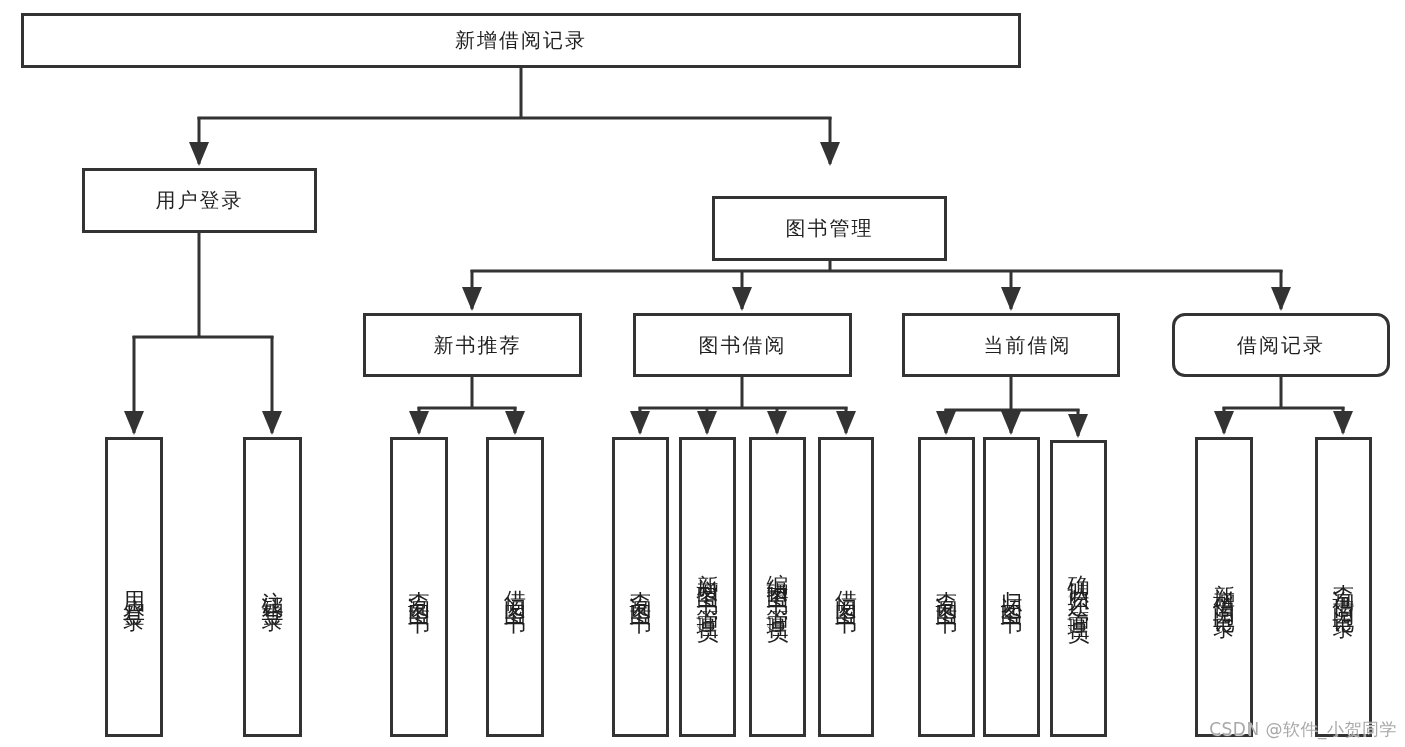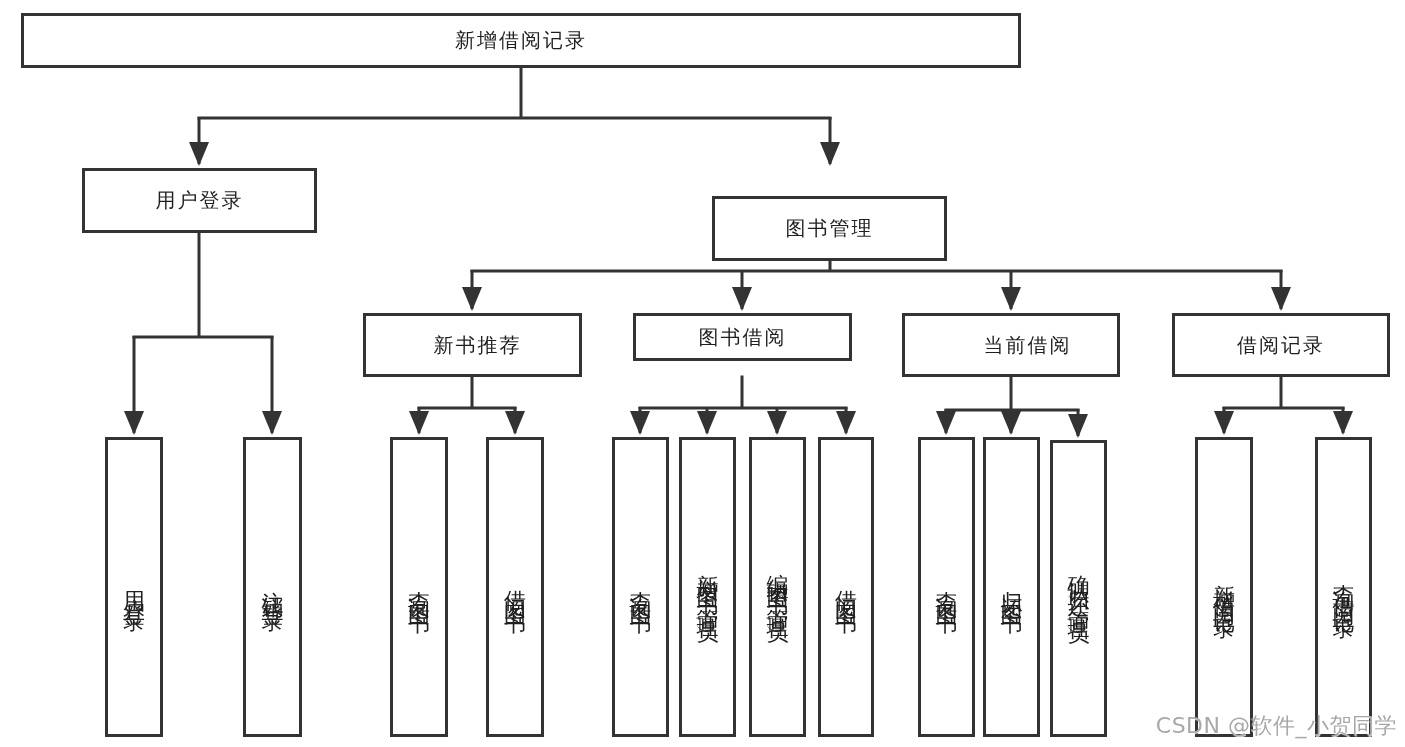--- a/index.html
+++ b/index.html
@@ -27,21 +27,21 @@
     writing-mode:vertical-lr;
     text-orientation:mixed;
     font-size:22px;
     letter-spacing:7px;
     line-height:1.1;
     white-space:nowrap;
   }
   .watermark {
     position:absolute; z-index:5;
     right:8px; bottom:6px;
-    font-size:22px;
+    font-size:17px;
     color:#a8a8a8;
     letter-spacing:0.5px;
     text-shadow:1px 1px 1px rgba(255,255,255,0.9);
   }
 </style>
 </head>
 <body>
 
 <div class="canvas">
 
@@ -93,27 +93,27 @@
   <div class="node hnode" style="left:82px;top:168px;width:235px;height:65px;">
     <span>用户登录</span>
   </div>
   <div class="node hnode" style="left:712px;top:168px;width:235px;height:65px;margin-top:28px;">
     <span>图书管理</span>
   </div>
 
   <div class="node hnode" style="left:363px;top:313px;width:219px;height:64px;padding-left:10px;">
     <span>新书推荐</span>
   </div>
-  <div class="node hnode" style="left:633px;top:313px;width:219px;height:48px;">
+  <div class="node hnode" style="left:633px;top:313px;width:219px;height:64px;">
     <span>图书借阅</span>
   </div>
   <div class="node hnode" style="left:902px;top:313px;width:218px;height:64px;padding-left:33px;">
     <span>当前借阅</span>
   </div>
-  <div class="node hnode" style="left:1172px;top:313px;width:218px;height:64px;">
+  <div class="node hnode" style="left:1172px;top:313px;width:218px;height:64px;border-radius:13px;">
     <span>借阅记录</span>
   </div>
 
   <div class="node leaf" style="left:105px;top:437px;width:58px;height:300px;">
     <span class="vtext">用户登录</span>
   </div>
   <div class="node leaf" style="left:243px;top:437px;width:59px;height:300px;">
     <span class="vtext">注销登录</span>
   </div>
 

